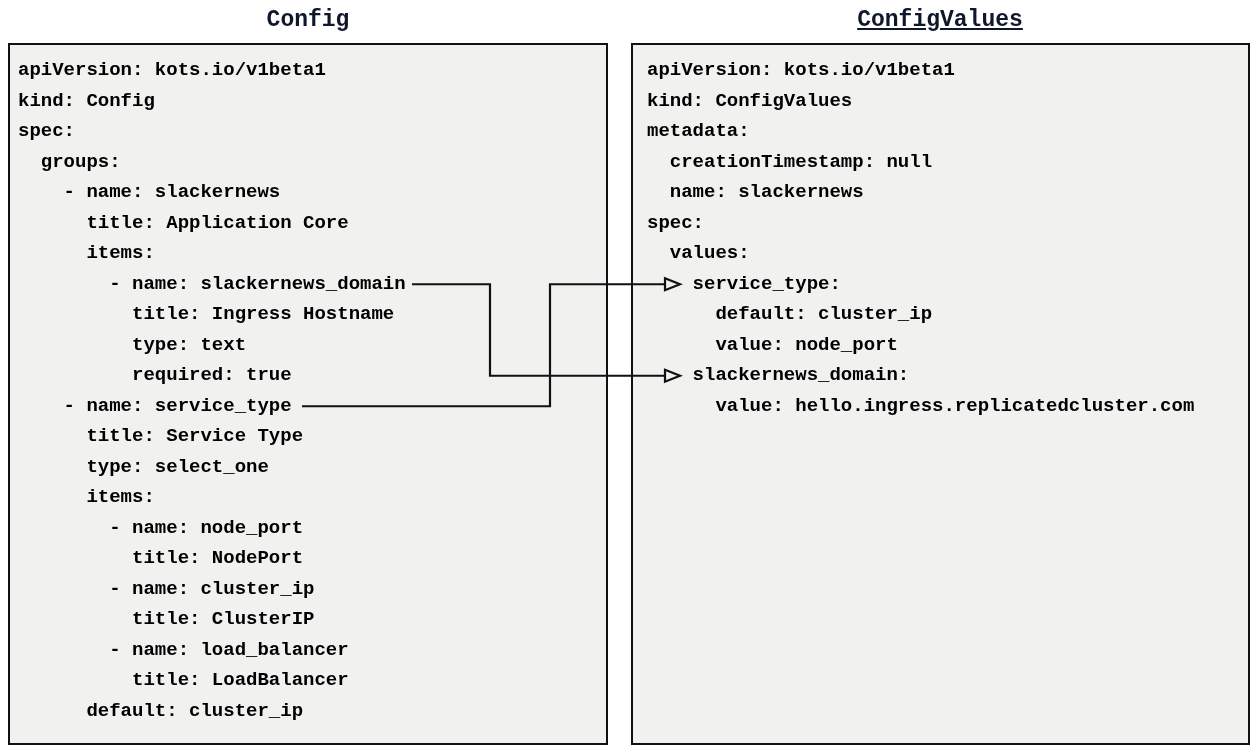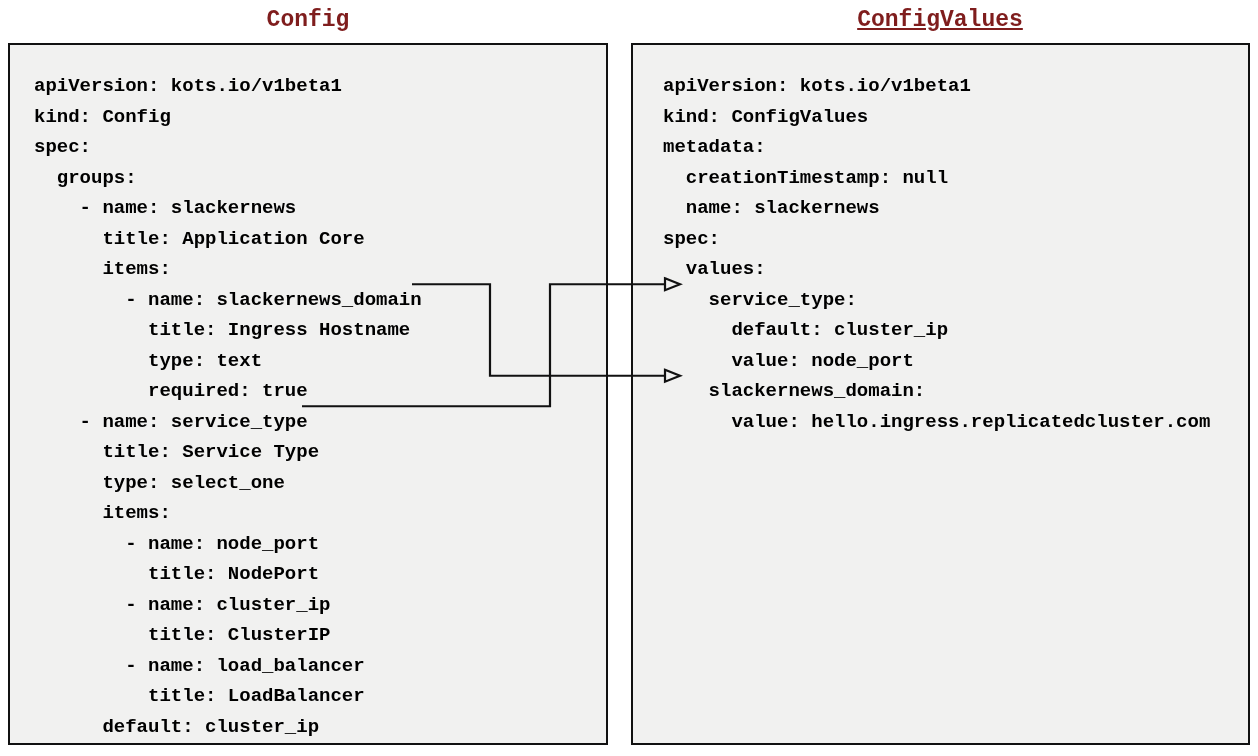--- a/index.html
+++ b/index.html
@@ -16,37 +16,37 @@
     overflow: hidden;
   }
   .panel-title {
     position: absolute;
     top: 6px;
     transform: translateX(-50%);
     font-family: "Liberation Mono", "DejaVu Sans Mono", monospace;
     font-weight: bold;
     font-size: 23px;
     line-height: 28px;
-    color: #7f1d1d;
+    color: #0f172a;
     white-space: nowrap;
   }
   .panel-title.left  { left: 308px; }
   .panel-title.right { left: 940px; text-decoration: underline; }
   .panel {
     position: absolute;
     top: 43px;
     height: 702px;
     background: #f1f1f0;
     border: 2.5px solid #111111;
     box-sizing: border-box;
   }
   .panel.left  { left: 8px;   width: 600px; }
   .panel.right { left: 631px; width: 619px; }
   .panel pre {
-    margin: 16px;
+    margin: 0;
     padding: 10px 8px;
     font-family: "Liberation Mono", "DejaVu Sans Mono", monospace;
     font-weight: bold;
     font-size: 19px;
     line-height: 30.5px;
     color: #000000;
     white-space: pre;
   }
   .panel.right pre { padding-left: 14px; }
   .overlay {

